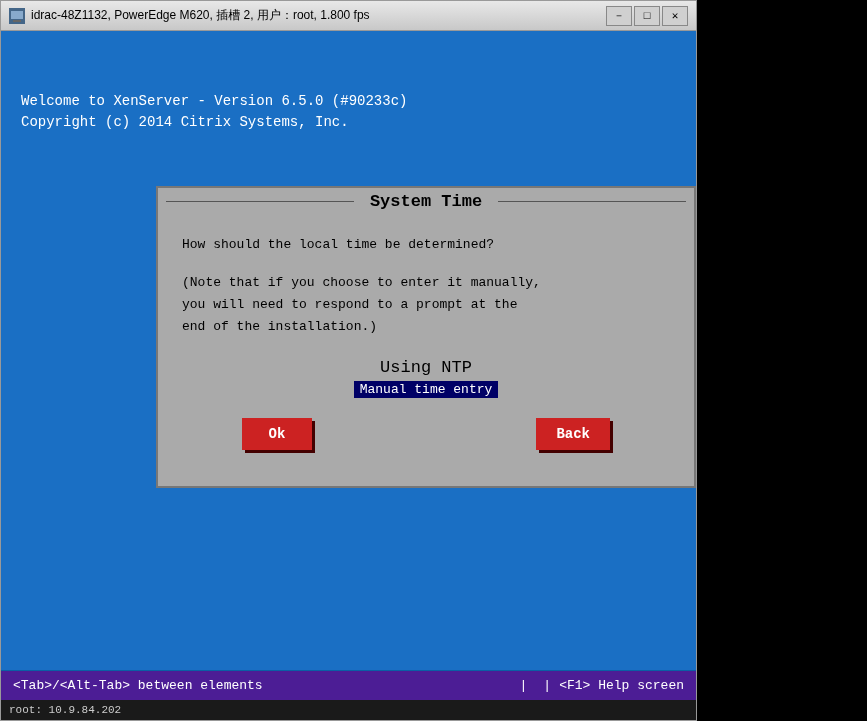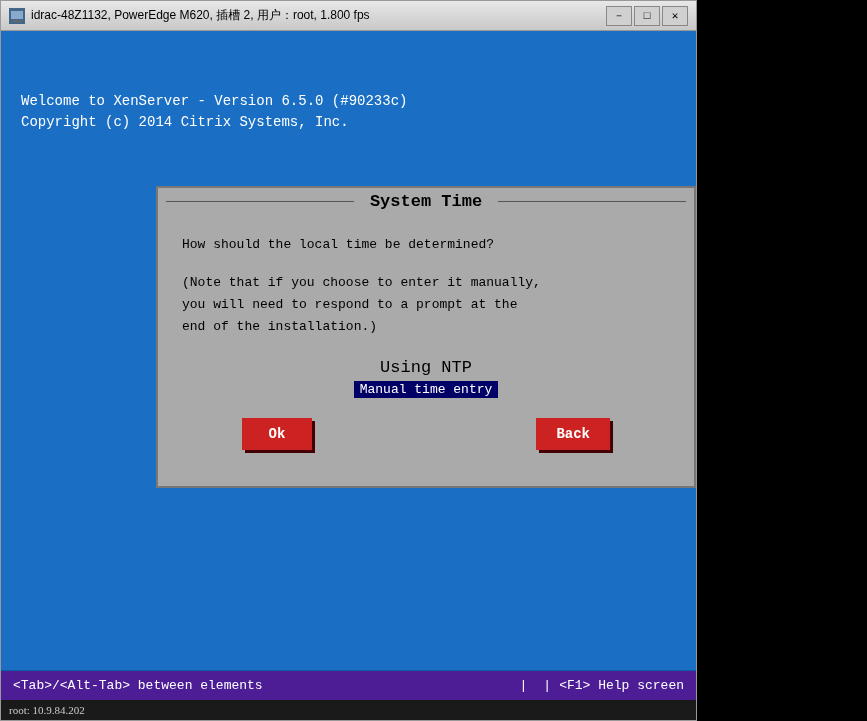--- a/index.html
+++ b/index.html
@@ -246,21 +246,21 @@
       height: 20px;
       background: #1a1a1a;
       display: flex;
       align-items: center;
       padding: 0 8px;
       flex-shrink: 0;
     }
 
     .caption-text {
       color: #cccccc;
-      font-family: Liberation Serif, serif;
+      font-family: Liberation Mono, monospace;
       font-size: 11px;
     }
   </style>
 </head>
 <body>
 
 <div class="window">
 
   <div class="title-bar">
     <div class="title-bar-icon">

